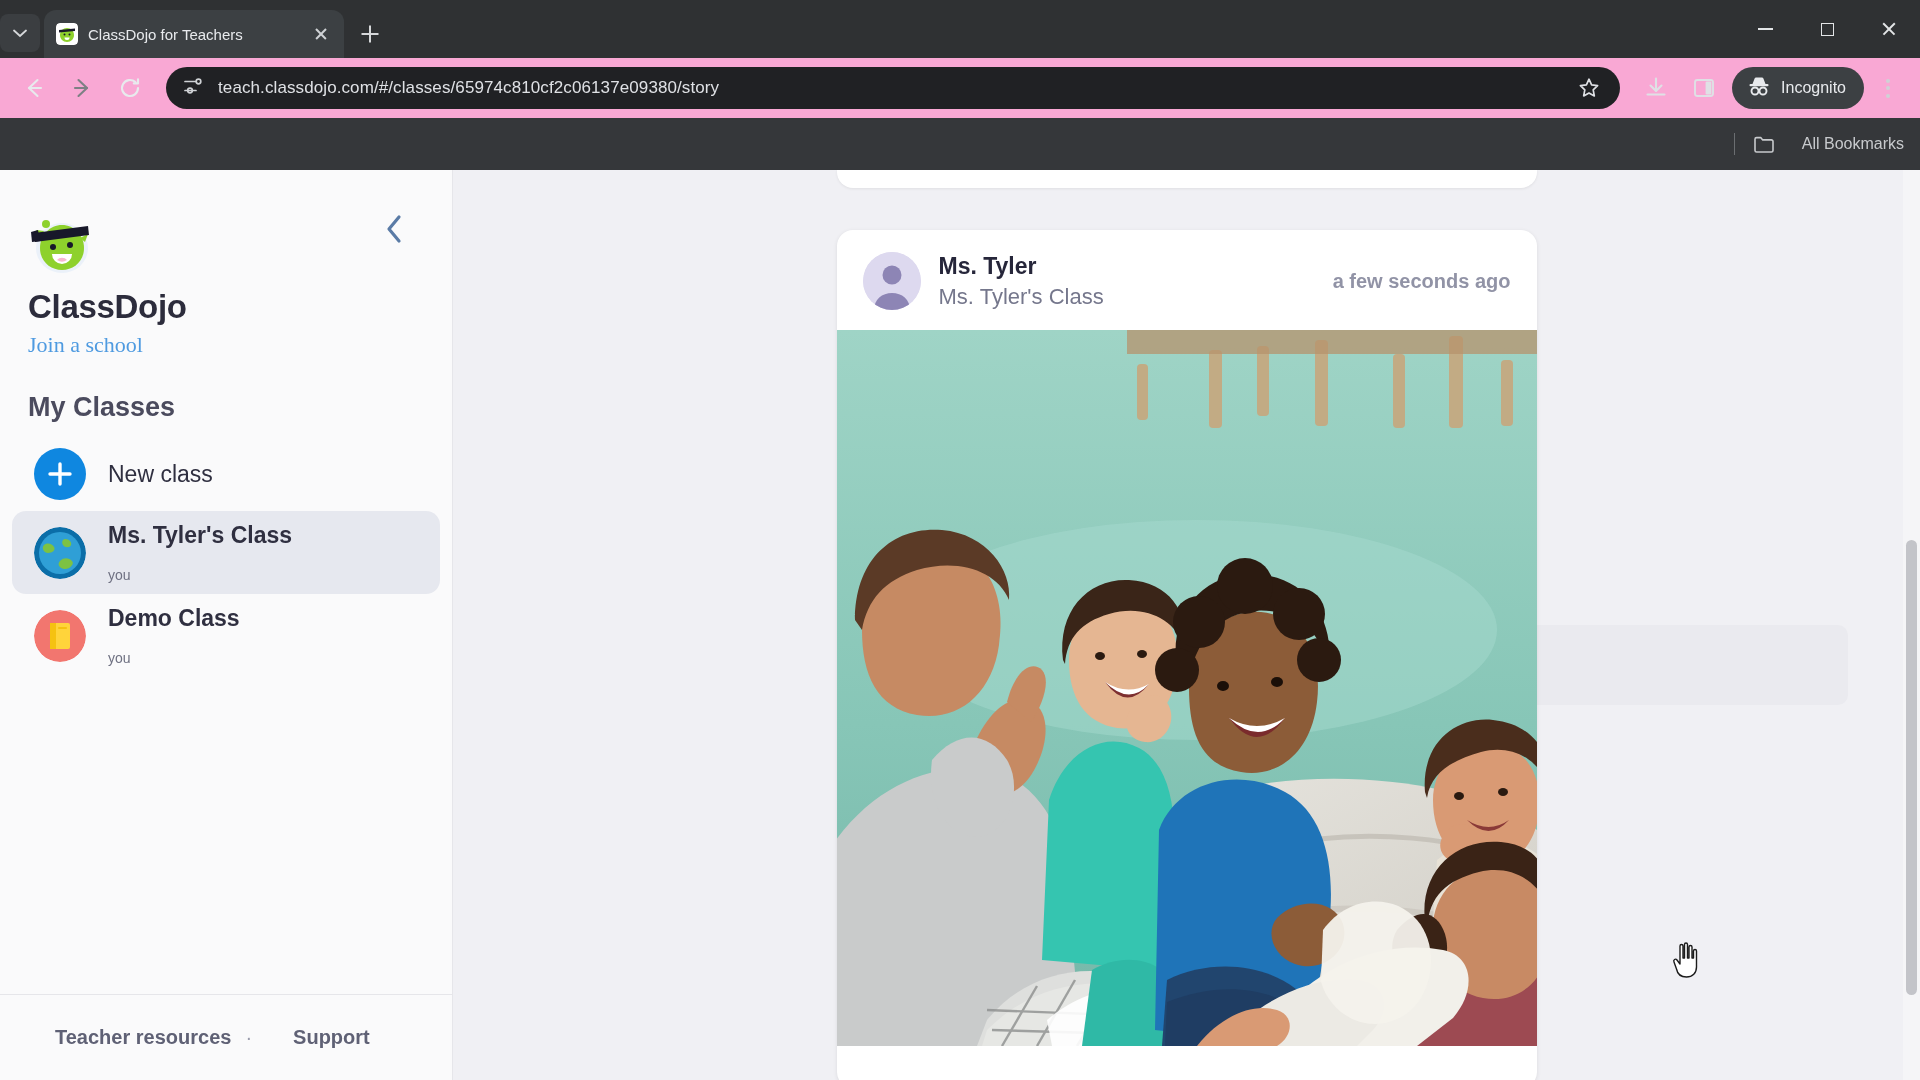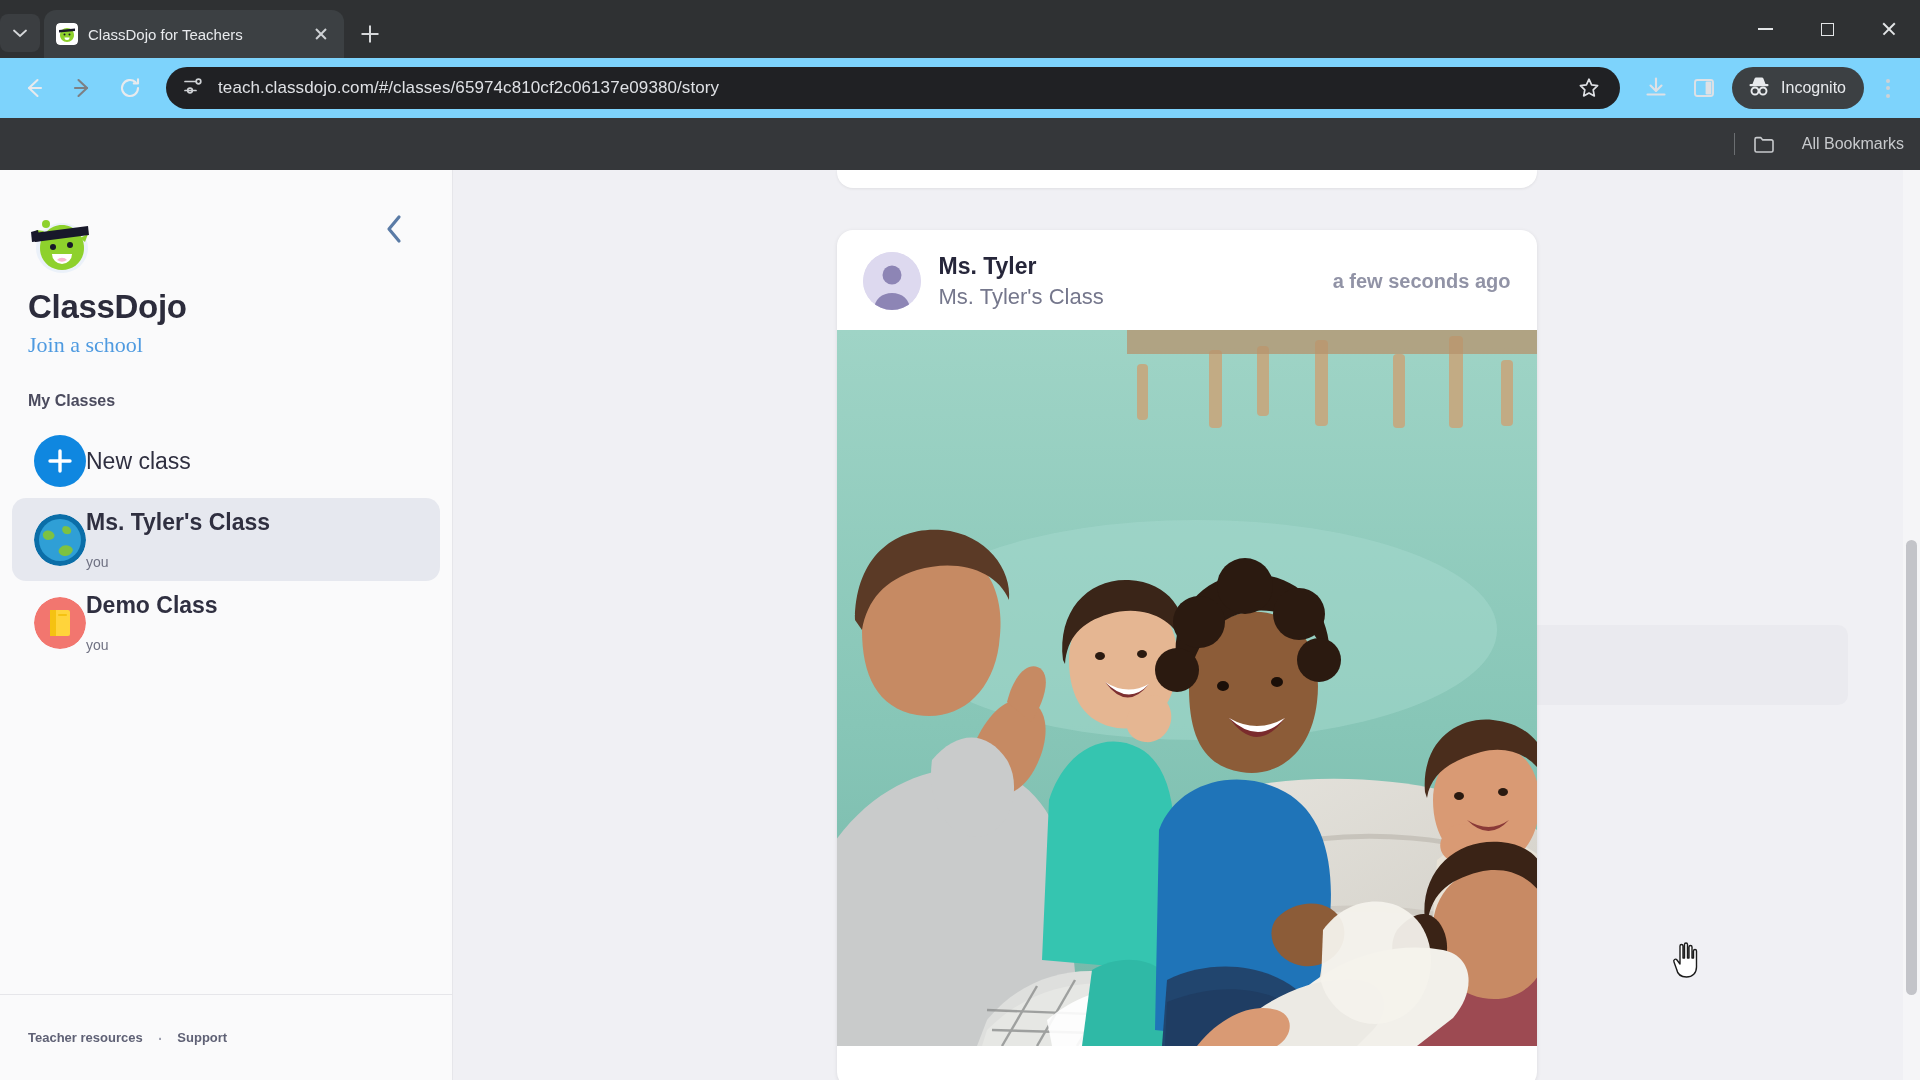--- a/index.html
+++ b/index.html
@@ -62,21 +62,21 @@
   .win-btn { width: 62px; height: 58px; display:flex; align-items:center; justify-content:center; position: relative;}
   .wb-min { width: 15px; height: 1.6px; background: #e3e5e7; }
   .wb-max { width: 13px; height: 13px; border: 1.6px solid #e3e5e7; }
   .wb-close { width:16px; height:16px; position: relative;}
   .wb-close::before, .wb-close::after {
     content:''; position:absolute; left:0; top:7px; width:16px; height:1.6px; background:#e3e5e7;
   }
   .wb-close::before { transform: rotate(45deg);} .wb-close::after { transform: rotate(-45deg);}
 
   .toolbar {
-    height: 60px; background: #7dd3fc;
+    height: 60px; background: #f9a8d4;
     display: flex; align-items: center; padding: 0 12px; gap: 4px;
   }
   .nav-btn {
     width: 44px; height: 44px; border-radius: 50%;
     display: flex; align-items: center; justify-content: center; flex: none;
   }
   .omnibox {
     flex: 1; height: 42px; background: #202124; border-radius: 21px;
     display: flex; align-items: center; padding: 0 16px; gap: 14px;
     margin: 0 10px; min-width: 0;
@@ -119,42 +119,42 @@
   }
   .brand { padding: 40px 0 0 28px; }
   .dojo-logo { width: 68px; height: 68px; position: relative; }
   .brand-name {
     font-size: 33px; font-weight: 700; color: #2c2c3c; margin-top: 10px; letter-spacing: -.3px;
   }
   .join-school {
     font-size: 22px; color: #4e9ae0; margin-top: 6px; font-weight: 500; font-family: Liberation Serif, serif;
   }
   .my-classes {
-    font-size: 16px; color: #4b4b5e; font-weight: 600; margin: 34px 0 0 28px;
+    font-size: 27px; color: #4b4b5e; font-weight: 600; margin: 34px 0 0 28px;
   }
   .class-list { margin-top: 14px; }
   .row {
-    display: flex; align-items: center; 
+    display: flex; align-items: center; gap: 22px;
     padding: 11px 0 11px 22px; margin: 0 12px; border-radius: 14px;
     min-height: 62px;
   }
   .row.active { background: #e6e8ef; }
   .row-ico { width: 52px; height: 52px; border-radius: 50%; flex: none; position: relative; overflow: hidden;}
   .ico-new { background: #0f87e0; }
   .ico-all { background: #e7e8ec; }
   .row-label { font-size: 23px; color: #2f2f40; font-weight: 500; }
   .row-label.bold { font-weight: 600; }
   .row-sub { font-size: 14px; color: #6f7182; margin-top: 18px; }
   .row-text { display: flex; flex-direction: column; justify-content: center; }
 
   .sidebar-footer {
     margin-top: auto; border-top: 1px solid #e6e6ea;
     height: 86px; display: flex; align-items: center; gap: 14px; padding-left: 28px;
   }
-  .footer-link { font-size: 13px; color: #5f6175; font-weight: 600; }
+  .footer-link { font-size: 20px; color: #5f6175; font-weight: 600; margin-left: 27px; }
   .footer-dot { color: #9a9cad; font-size: 20px; }
 
   
   .main { flex: 1; position: relative; overflow: hidden; }
   .feed {
     position: absolute; left: 50%; transform: translateX(-50%);
     top: 0; width: 700px;
   }
   .card-stub {
     background: #ffffff; border-radius: 0 0 16px 16px;

